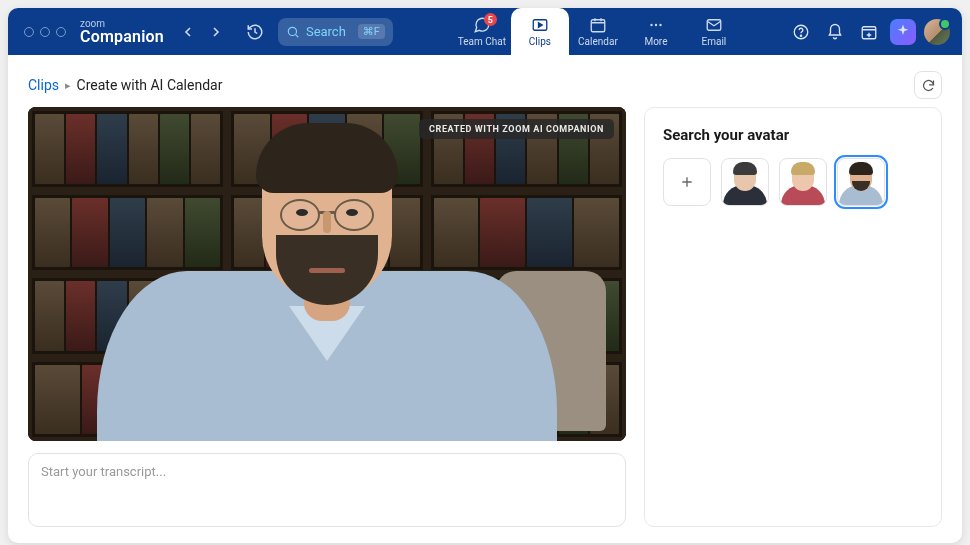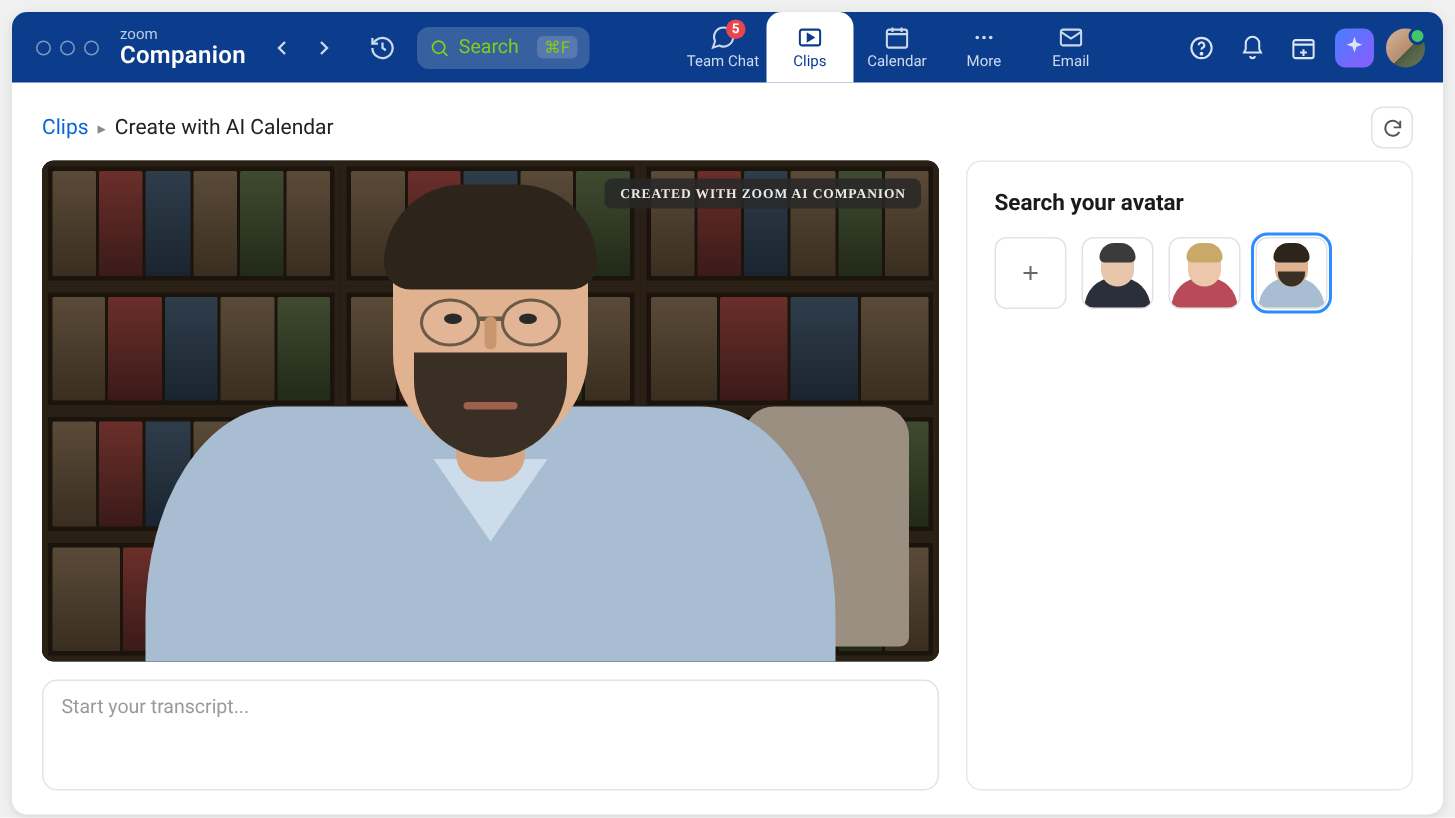--- a/index.html
+++ b/index.html
@@ -41,21 +41,21 @@
   .logo .small { font-size: 10px; color: #b9cbe6; display: block; }
   .logo .big   { font-size: 16px; font-weight: 600; color: #fff; letter-spacing: .2px; }
   .navbtn { color: #cdd9ec; padding: 4px 6px; display: flex; cursor: pointer; }
   .navbtn svg { width: 16px; height: 16px; }
   .history svg { width: 18px; height: 18px; }
   .searchbox {
     display: flex; align-items: center;
     background: rgba(255,255,255,.18);
     border-radius: 8px;
     height: 28px; padding: 0 8px; margin-left: 8px;
-    color: #84cc16; font-size: 13px; gap: 6px;
+    color: #7dd3fc; font-size: 13px; gap: 6px;
   }
   .searchbox .kbd {
     background: rgba(255,255,255,.16);
     border-radius: 4px; padding: 1px 5px; font-size: 11px;
   }
   .tabs { display: flex; align-items: stretch; margin-left: 60px; height: 100%; }
   .tab {
     width: 58px;
     display: flex; flex-direction: column; align-items: center; justify-content: center;
     gap: 2px; font-size: 10px; color: #cdd9ec; cursor: pointer; position: relative;
@@ -106,21 +106,20 @@
   .refreshbtn svg { width:15px; height:15px; }
 
   
   .content { display:flex; gap: 18px; padding: 0 20px 16px 20px; flex:1; min-height:0; }
   .left { flex: 0 0 598px; display:flex; flex-direction:column; gap:12px; min-height:0;}
   .right { flex: 1; }
 
   .preview {
     position: relative; height: 337px; border-radius: 8px; overflow: hidden;
     background: #404040;
-    font-family: Liberation Serif, serif;
   }
   .preview .pill {
     position:absolute; top:12px; right:12px;
     background: rgba(40,40,40,.85); color:#e9e9e9;
     font-size: 9px; letter-spacing: .6px; font-weight:700;
     padding: 5px 10px; border-radius: 5px;
   }
   
   .shelf { position:absolute; inset:0; display:flex; }
   .col { flex:1; display:flex; flex-direction:column; }

